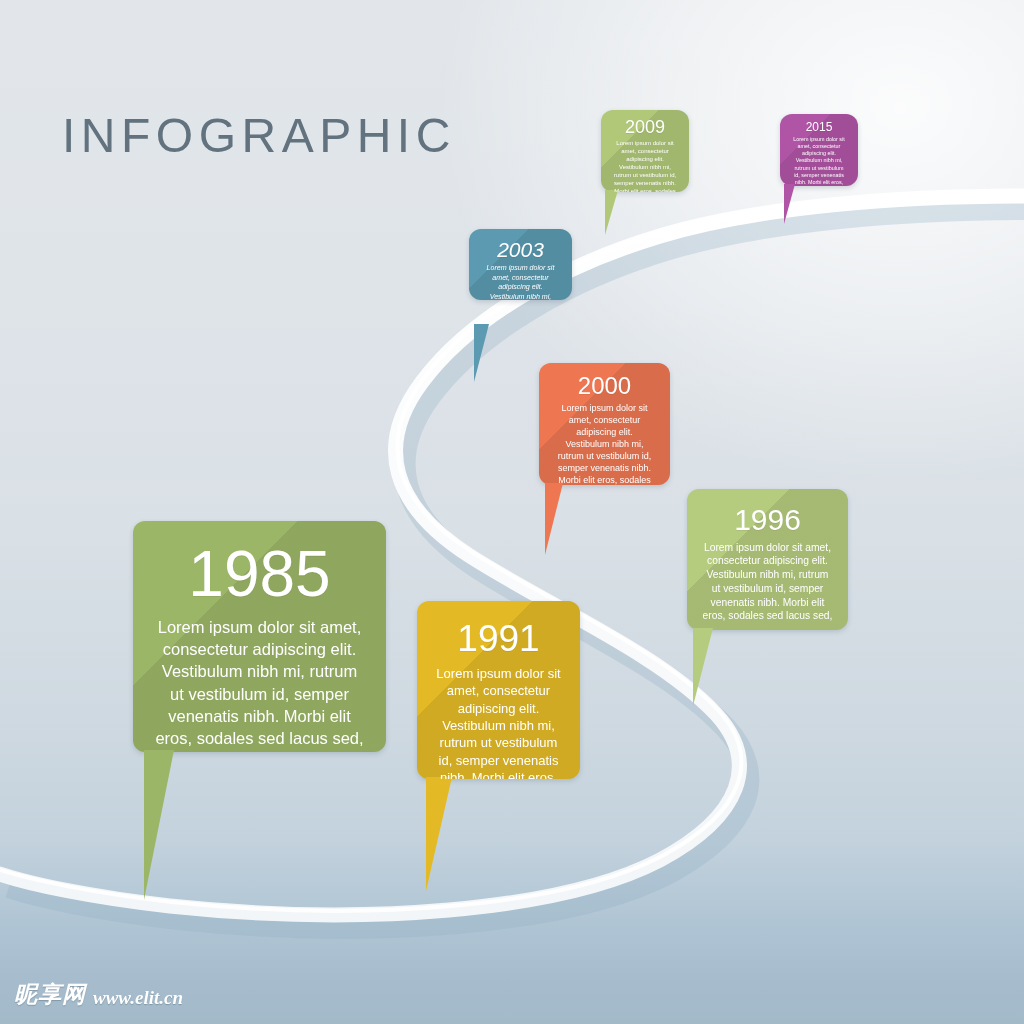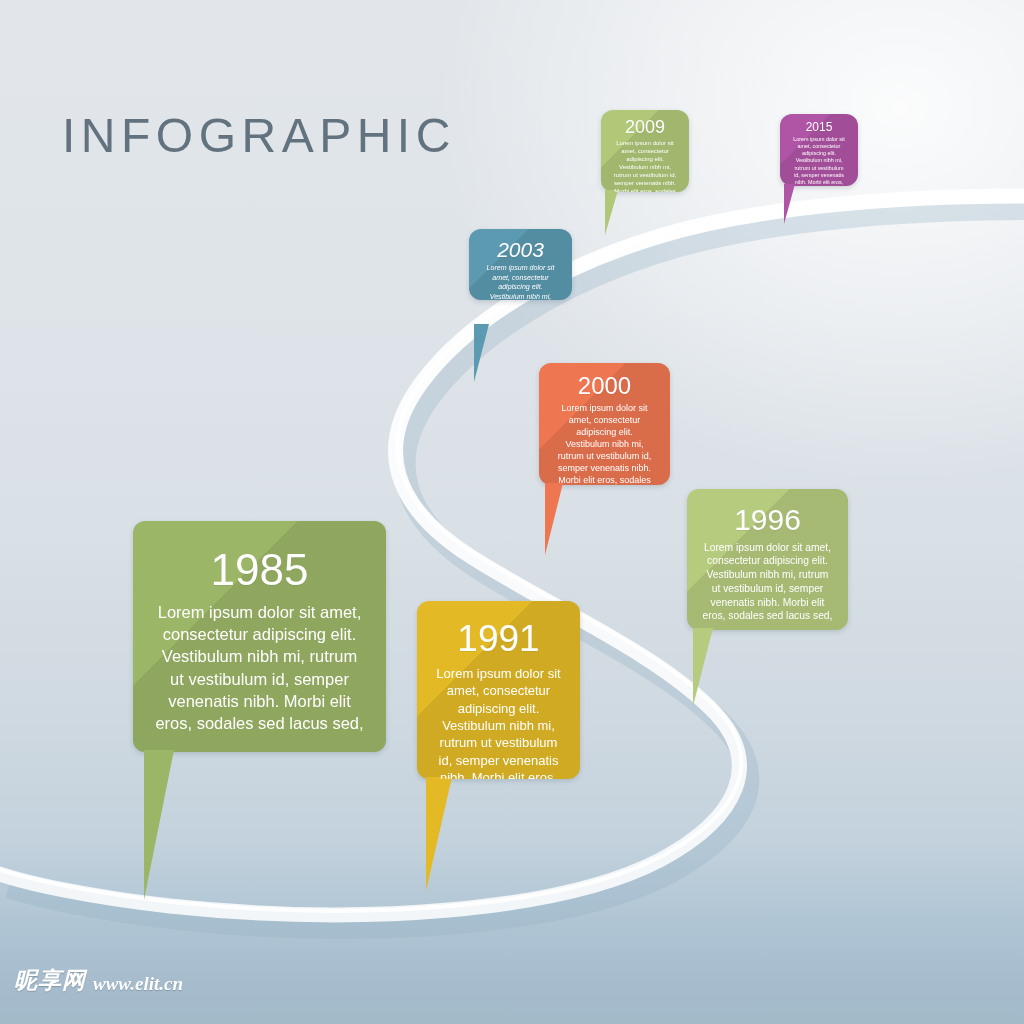--- a/index.html
+++ b/index.html
@@ -117,21 +117,21 @@
   
   .tail {
     position: absolute;
     width: 0;
     height: 0;
     z-index: 1;
   }
 
   
   #card-1985 { left: 133px; top: 521px; width: 253px; height: 231px; }
-  #card-1985 .year { font-size: 44px; margin-top: 26px; text-align: center; }
+  #card-1985 .year { font-size: 64px; margin-top: 20px; text-align: center; }
   #card-1985 .body-text { font-size: 16.5px; margin-top: 8px; padding: 0 12px; }
 
   #card-1991 { left: 417px; top: 601px; width: 163px; height: 178px; }
   #card-1991 .year { font-size: 37px; margin-top: 19px; }
   #card-1991 .body-text { font-size: 13px; margin-top: 6px; padding: 0 9px; }
 
   #card-1996 { left: 687px; top: 489px; width: 161px; height: 141px; }
   #card-1996 .year { font-size: 30px; margin-top: 15px; }
   #card-1996 .body-text { font-size: 10.3px; margin-top: 5px; padding: 0 7px; }
 
@@ -148,21 +148,21 @@
   #card-2009 .body-text { font-size: 6px; margin-top: 2px; padding: 0 4px; }
 
   #card-2015 { left: 780px; top: 114px; width: 78px; height: 72px; }
   #card-2015 .year { font-size: 12px; margin-top: 7px; }
   #card-2015 .body-text { font-size: 5.4px; margin-top: 2px; padding: 0 4px; }
 
   
   #watermark-left {
     position: absolute;
     left: 14px;
-    bottom: 28px;
+    bottom: 14px;
     display: flex;
     align-items: flex-end;
     gap: 7px;
   }
   #wm-logo-cn {
     font-family: "DejaVu Sans", sans-serif;
     font-size: 23px;
     font-weight: bold;
     font-style: italic;
     color: #ffffff;

